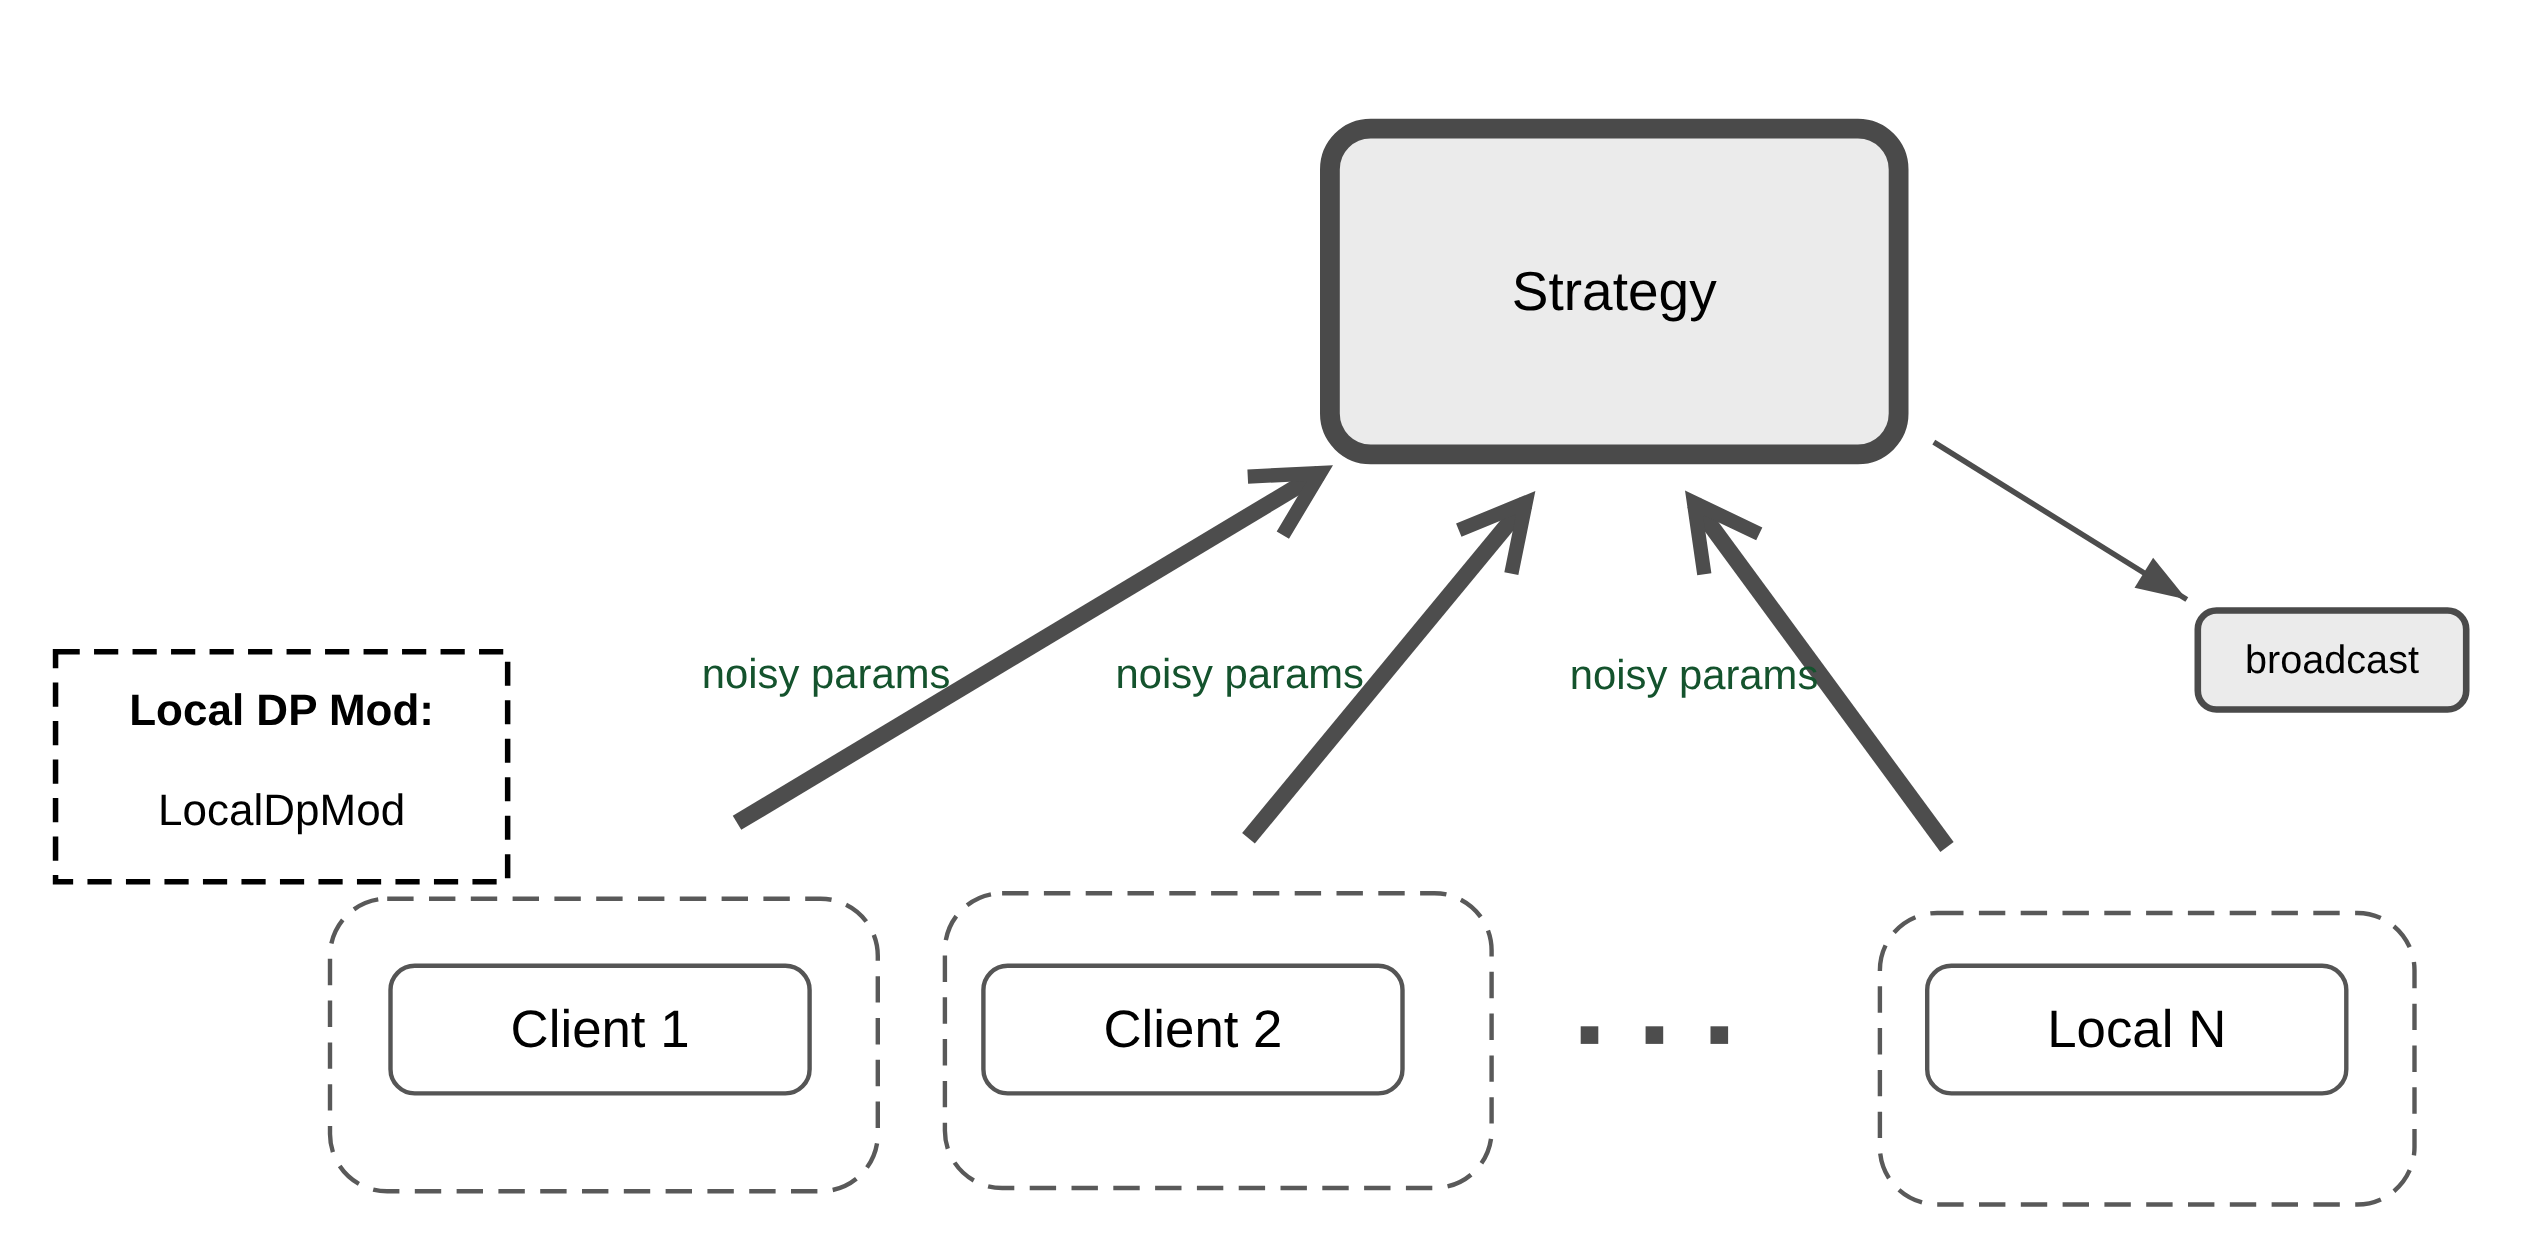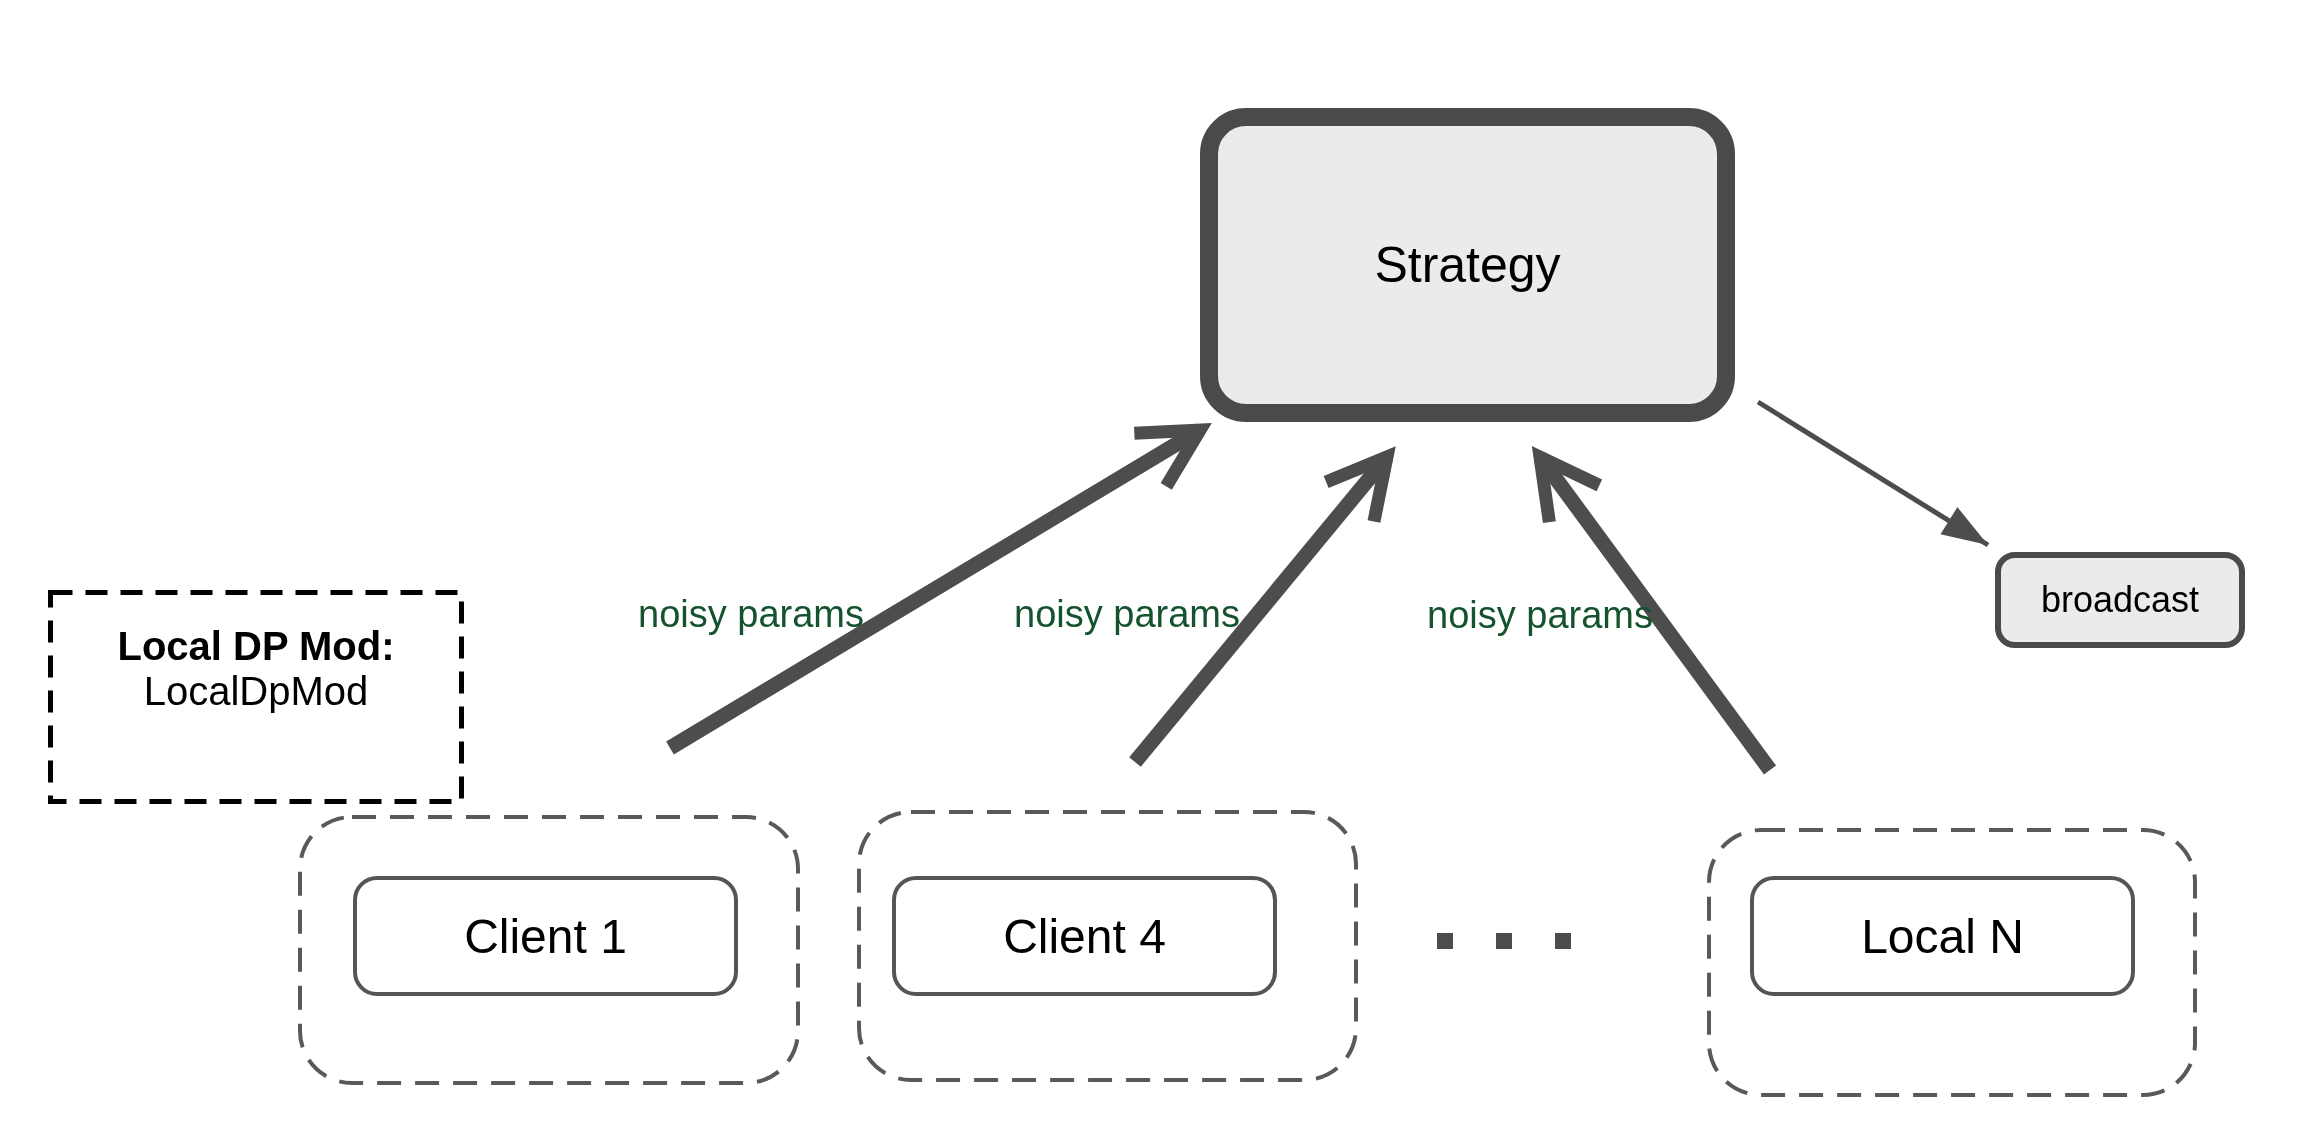--- a/index.html
+++ b/index.html
@@ -46,20 +46,21 @@
     border: 6px solid #4a4a4a;
     border-radius: 20px;
     font-size: 36px;
   }
   #local-dp-box {
     left: 48px; top: 590px;
     width: 416px; height: 214px;
     flex-direction: column;
     justify-content: flex-start;
     padding-top: 34px;
+    gap: 46px;
     font-size: 40px;
     background: transparent;
   }
   #local-dp-box .dp-title { font-weight: bold; }
   .client-inner {
     position: absolute;
     box-sizing: border-box;
     width: 385px; height: 120px;
     top: 876px;
     background: #ffffff;
@@ -135,21 +136,21 @@
 
   <div class="node" id="local-dp-box">
     <span class="dp-title">Local DP Mod:</span>
     <span class="dp-value">LocalDpMod</span>
   </div>
 
   <div class="client-inner" id="client-1-inner">
     <span>Client 1</span>
   </div>
   <div class="client-inner" id="client-2-inner">
-    <span>Client 4</span>
+    <span>Client 2</span>
   </div>
   <div class="client-inner" id="client-n-inner">
     <span>Local N</span>
   </div>
 
   <div class="edge-label" id="edge-label-1">noisy params</div>
   <div class="edge-label" id="edge-label-2">noisy params</div>
   <div class="edge-label" id="edge-label-3">noisy params</div>
 
   <div class="ellipsis-dot" id="dot-1"></div>

